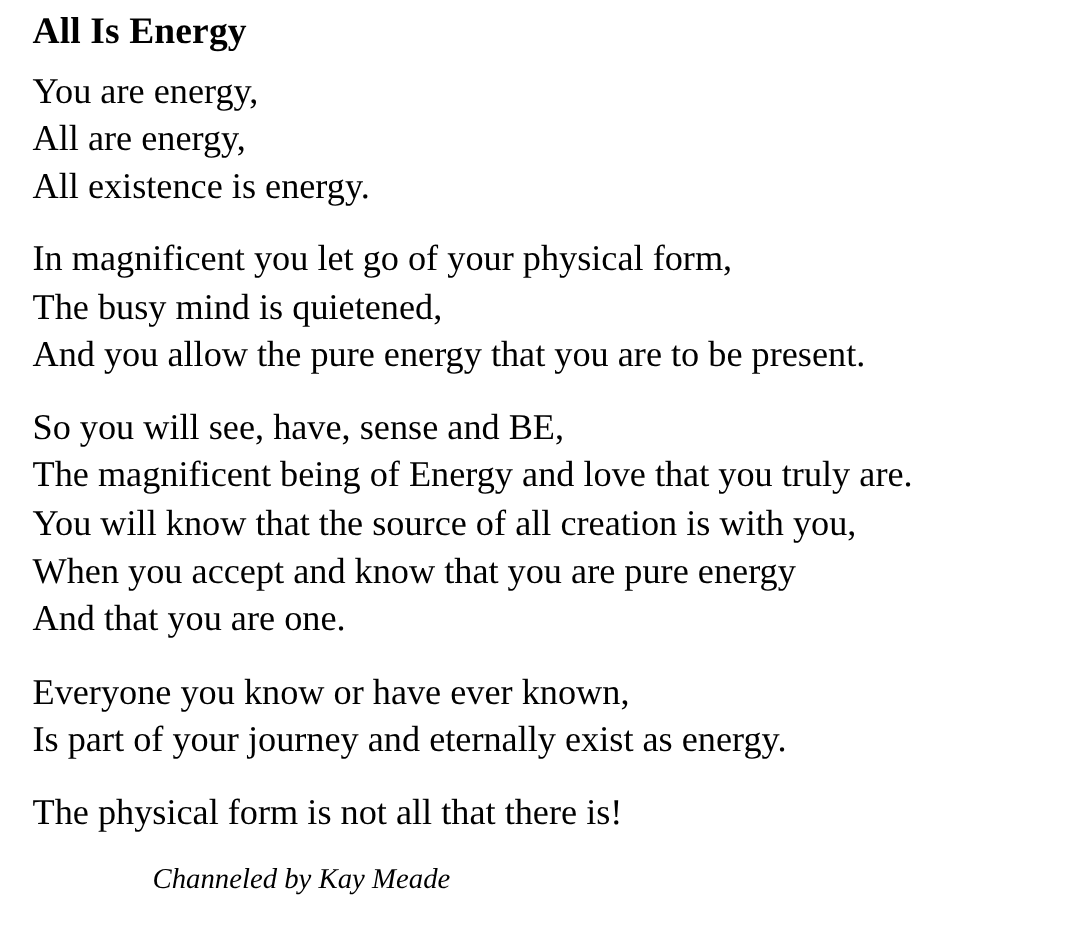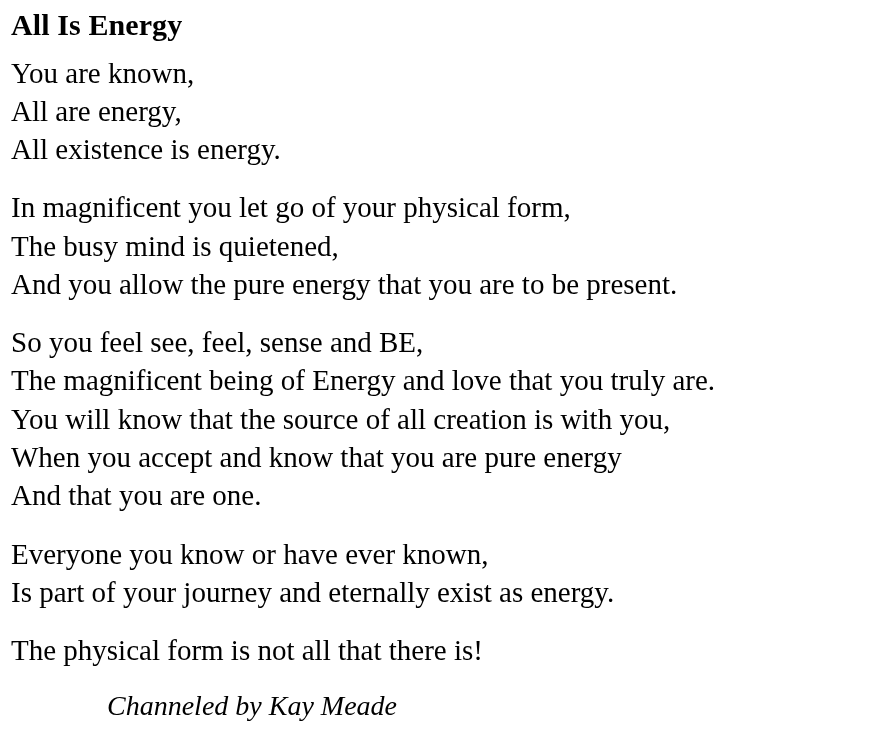--- a/index.html
+++ b/index.html
@@ -11,68 +11,68 @@
     width: 870px;
     height: 741px;
     font-family: "Liberation Serif", "DejaVu Serif", serif;
     color: #000000;
     overflow: hidden;
   }
   .page {
     width: 776px;
     height: 741px;
     box-sizing: border-box;
-    padding: 8px 10px 0 11px;
+    padding: 8px 10px 0 26px;
   }
   .poem-title {
     font-size: 30px;
     font-weight: bold;
     line-height: 1.12;
     margin: 0 0 12px 0;
     letter-spacing: 0.1px;
   }
   .stanza {
     margin: 0 0 20px 0;
   }
   .stanza:last-of-type {
     margin-bottom: 2px;
   }
   .line {
     font-size: 29px;
     line-height: 1.32;
     white-space: pre;
   }
   .attribution {
-    font-size: 28px;
+    font-size: 23px;
     font-style: italic;
     line-height: 1.2;
     margin: 0 0 15px 96px;
   }
 </style>
 </head>
 <body>
 
 <div class="page">
 
   <h1 class="poem-title">All Is Energy</h1>
 
   <div class="stanza">
-    <div class="line">You are known,</div>
+    <div class="line">You are energy,</div>
     <div class="line">All are energy,</div>
     <div class="line">All existence is energy.</div>
   </div>
 
   <div class="stanza">
     <div class="line">In magnificent you let go of your physical form,</div>
     <div class="line">The busy mind is quietened,</div>
     <div class="line">And you allow the pure energy that you are to be present.</div>
   </div>
 
   <div class="stanza">
-    <div class="line">So you feel see, feel, sense and BE,</div>
+    <div class="line">So you will see, have, sense and BE,</div>
     <div class="line">The magnificent being of Energy and love that you truly are.</div>
     <div class="line">You will know that the source of all creation is with you,</div>
     <div class="line">When you accept and know that you are pure energy</div>
     <div class="line">And that you are one.</div>
   </div>
 
   <div class="stanza">
     <div class="line">Everyone you know or have ever known,</div>
     <div class="line">Is part of your journey and eternally exist as energy.</div>
   </div>

